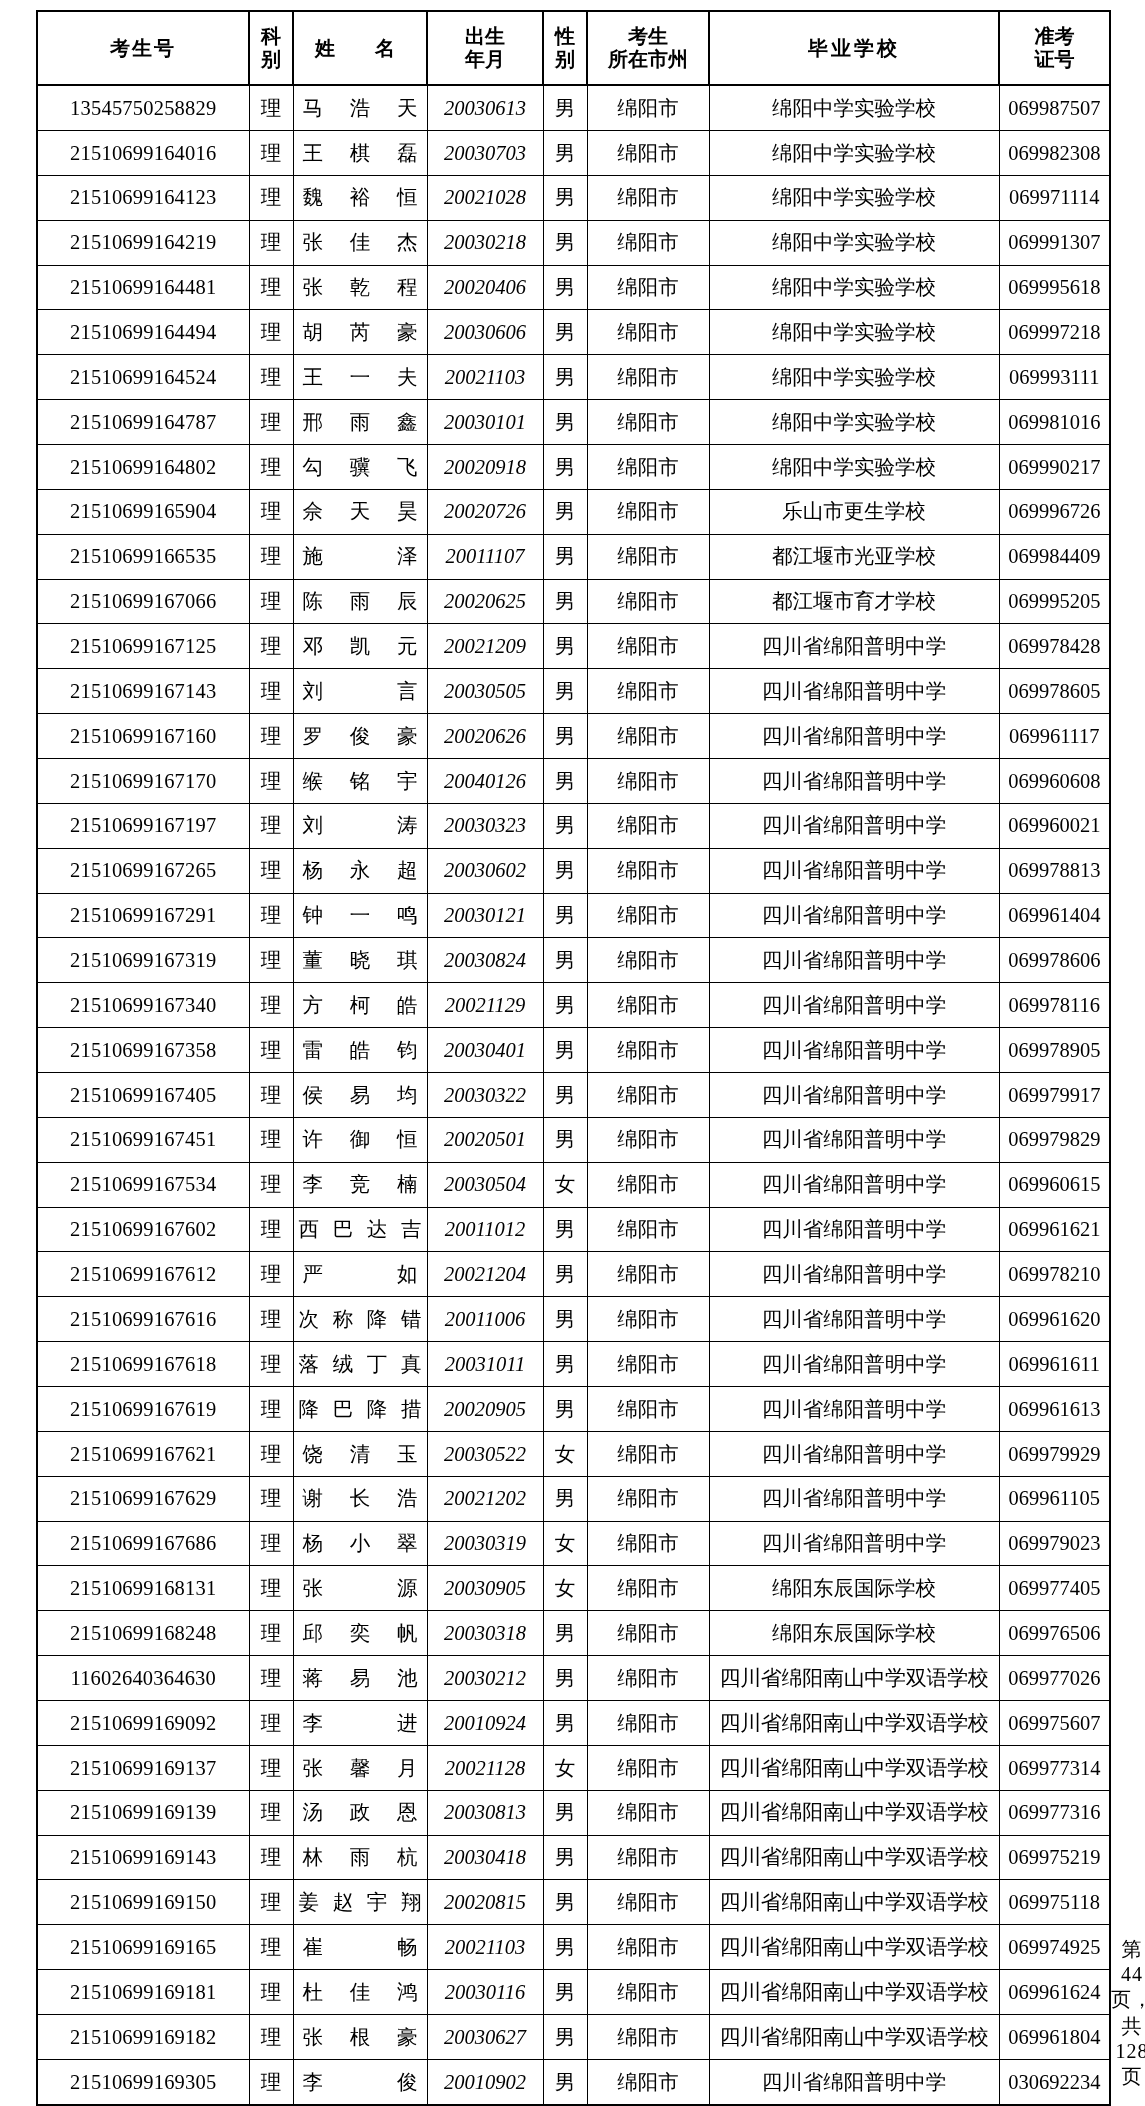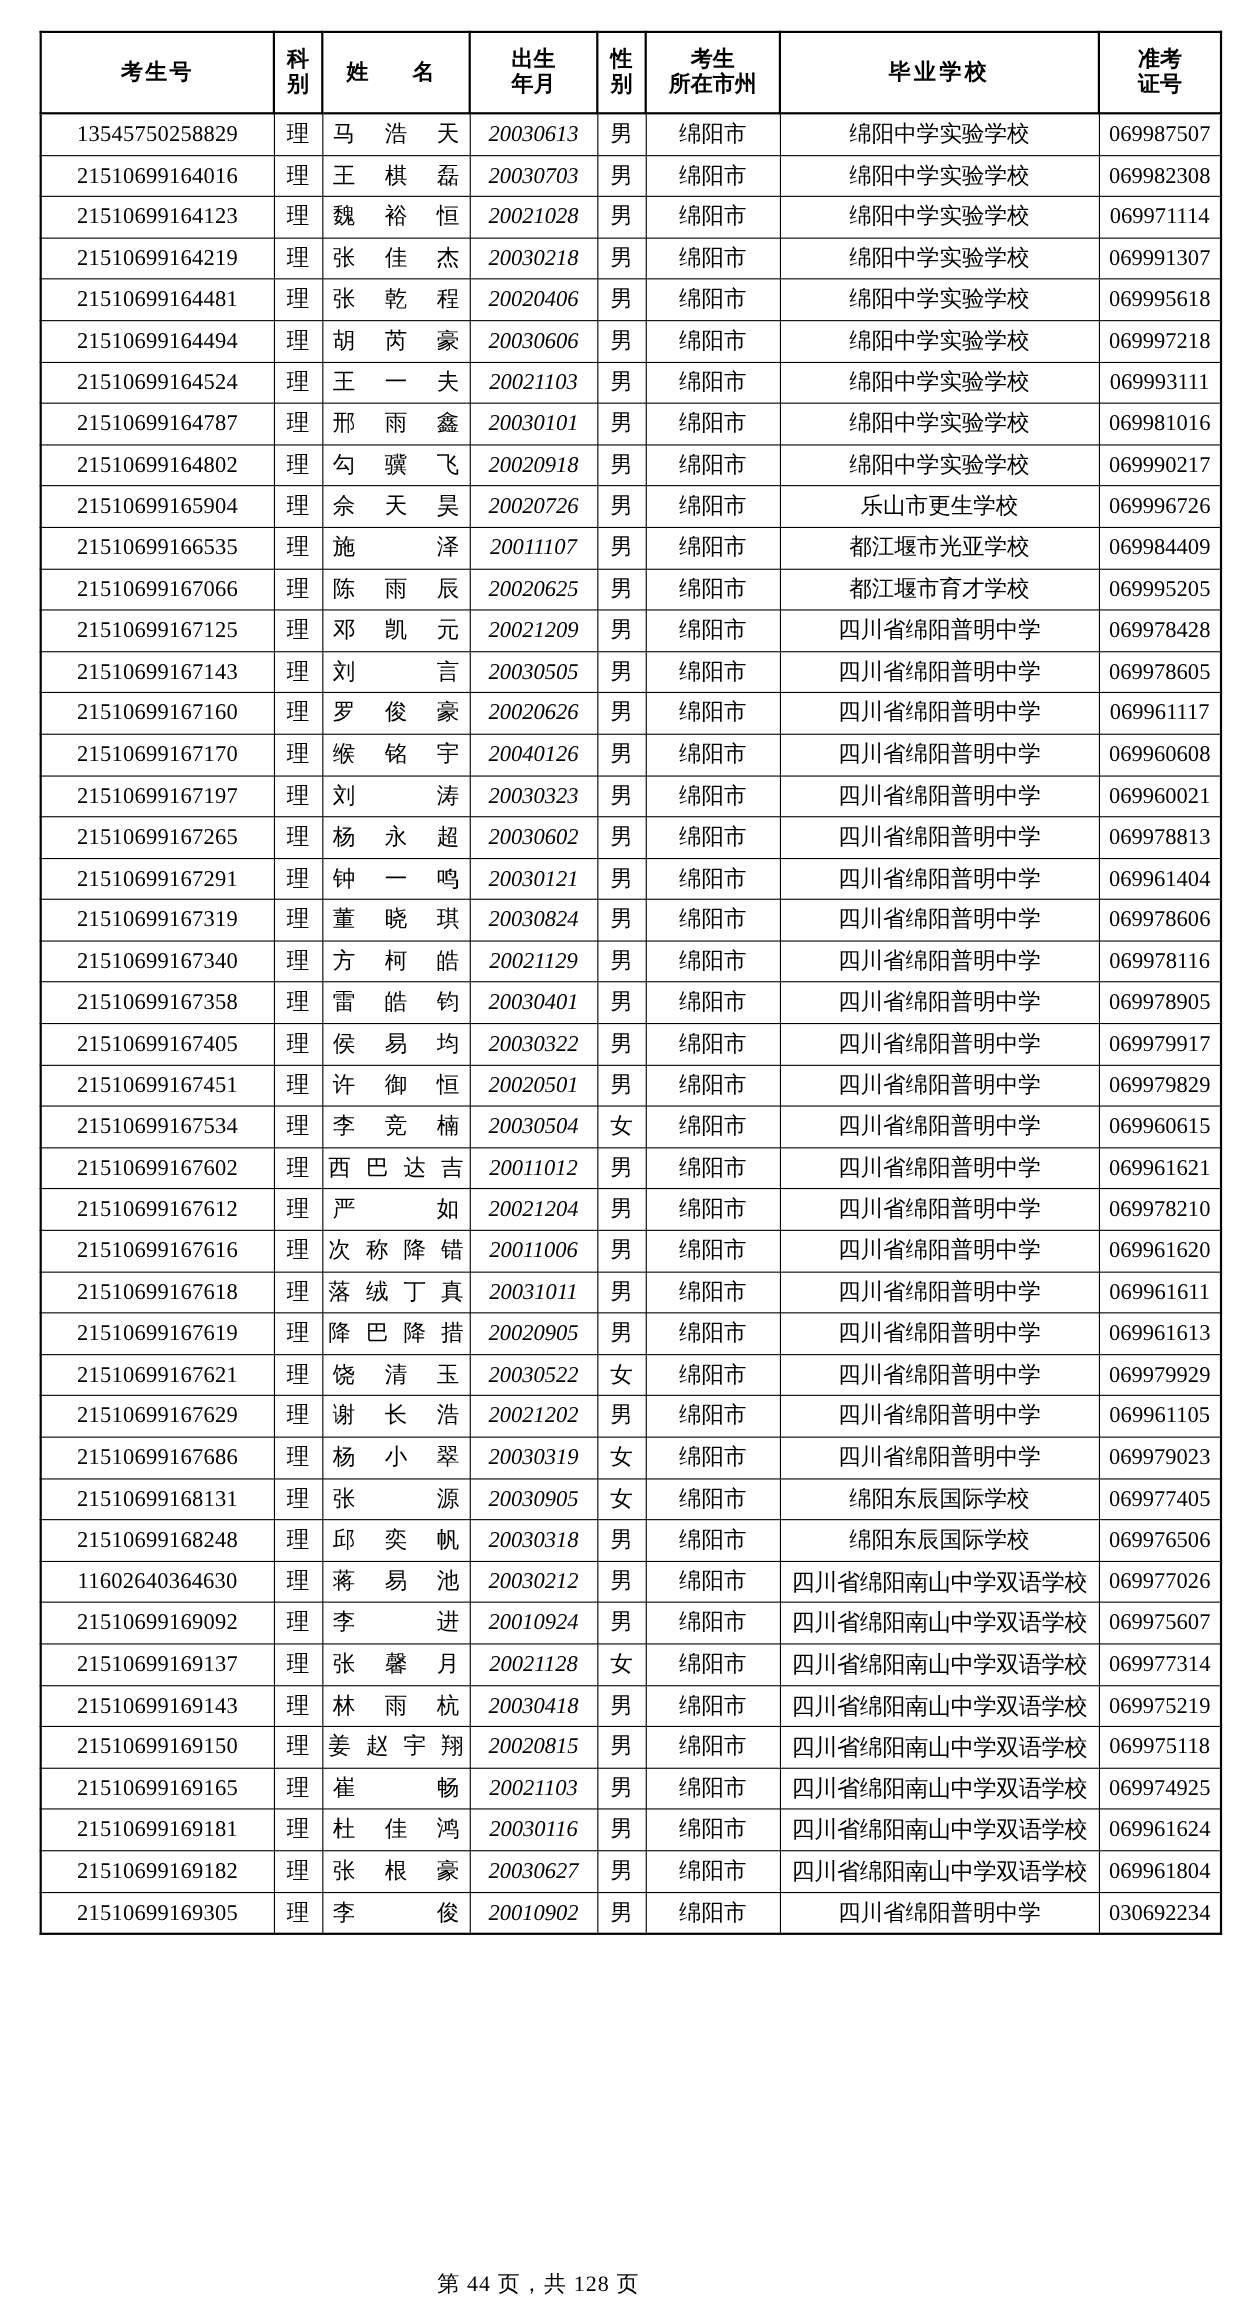--- a/index.html
+++ b/index.html
@@ -12,23 +12,22 @@
     height: 2106px;
     font-family: "Liberation Serif", "DejaVu Serif", serif;
     color: #000000;
     position: relative;
     overflow: hidden;
   }
   .page {
     box-sizing: border-box;
     width: 979px;
     height: 2106px;
-    padding: 28px 36px 0 36px;
+    padding: 10px 36px 0 36px;
     display: flex;
-    flex-direction: column;
   }
   table.roster {
     border-collapse: collapse;
     table-layout: fixed;
     width: 1073px;
     border: 2.5px solid #000;
   }
   table.roster col.c-kaosheng  { width: 212px; }
   table.roster col.c-keibie    { width: 44px;  }
   table.roster col.c-xingming  { width: 134px; }
@@ -734,20 +733,36 @@
               <span>月</span>
             </span>
           </td>
           <td class="cell-birth">20021128</td>
           <td class="cell-sex">女</td>
           <td class="cell-city">绵阳市</td>
           <td class="cell-school long">四川省绵阳南山中学双语学校</td>
           <td class="cell-ticket">069977314</td>
         </tr>
         <tr>
+          <td class="cell-id">21510699169139</td>
+          <td class="cell-keibie">理</td>
+          <td class="cell-name">
+            <span class="nm n3">
+              <span>汤</span>
+              <span>政</span>
+              <span>恩</span>
+            </span>
+          </td>
+          <td class="cell-birth">20030813</td>
+          <td class="cell-sex">男</td>
+          <td class="cell-city">绵阳市</td>
+          <td class="cell-school long">四川省绵阳南山中学双语学校</td>
+          <td class="cell-ticket">069977316</td>
+        </tr>
+        <tr>
           <td class="cell-id">21510699169143</td>
           <td class="cell-keibie">理</td>
           <td class="cell-name">
             <span class="nm n3">
               <span>林</span>
               <span>雨</span>
               <span>杭</span>
             </span>
           </td>
           <td class="cell-birth">20030418</td>

